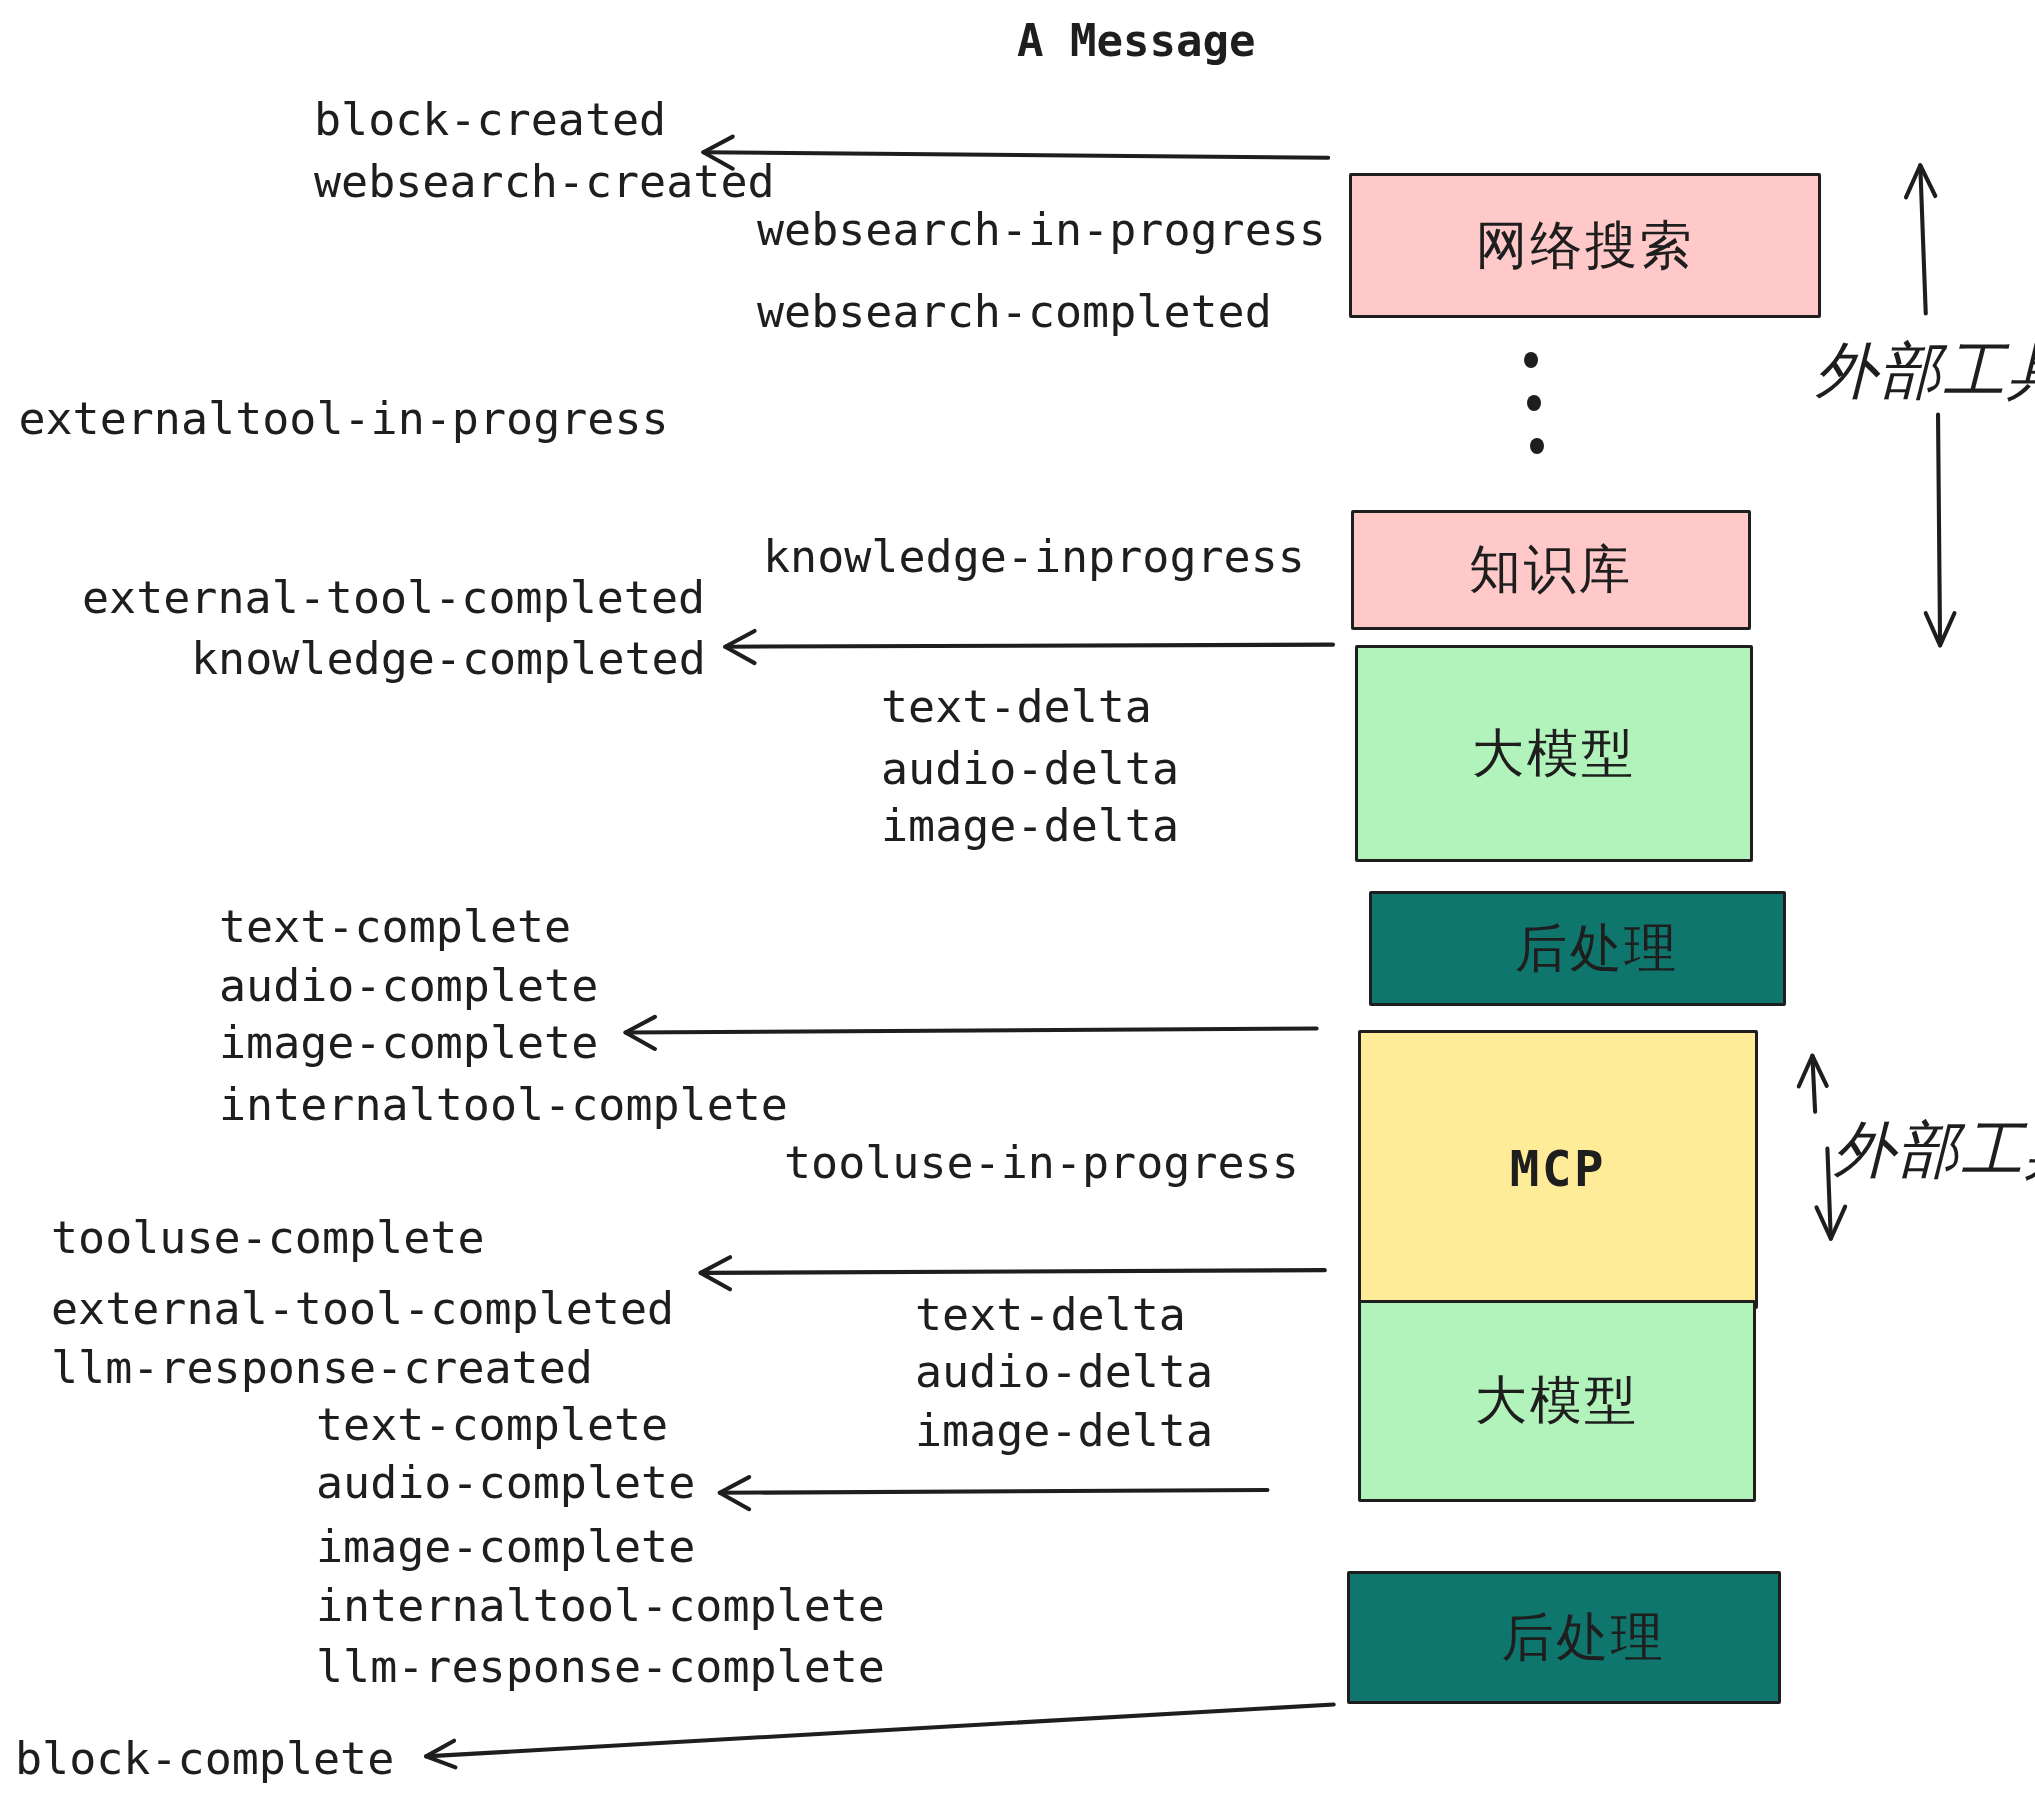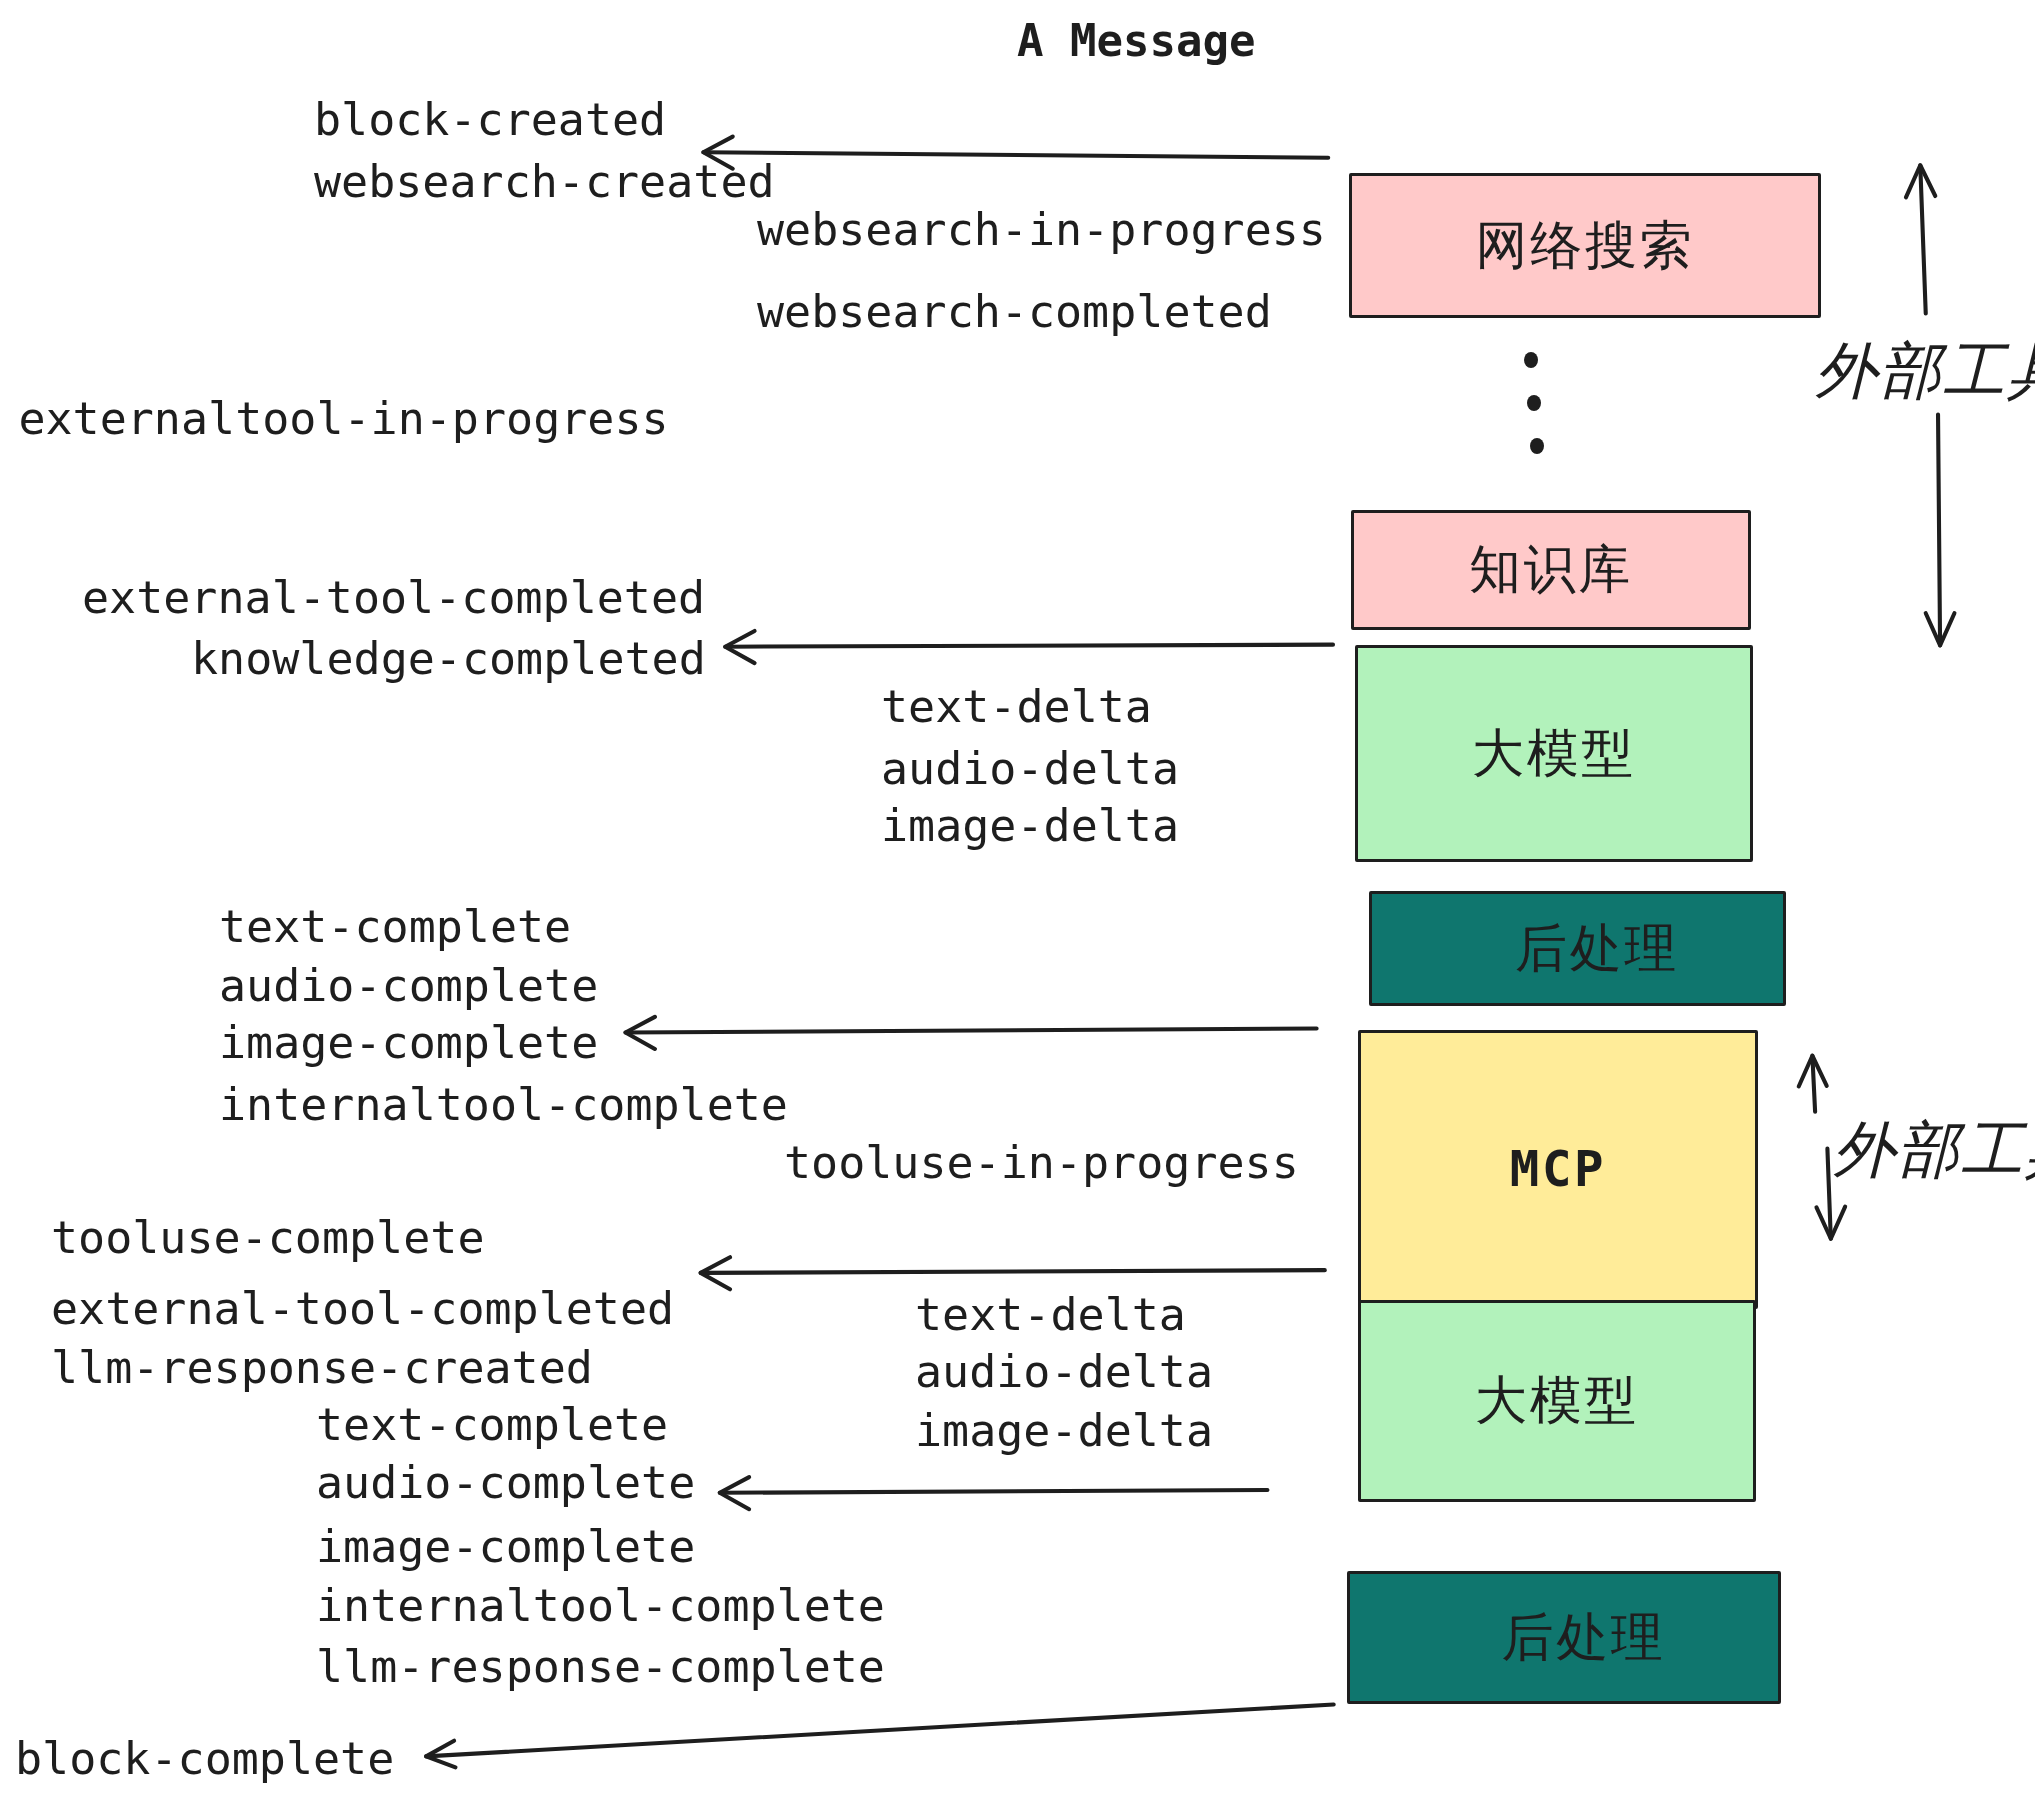--- a/index.html
+++ b/index.html
@@ -73,20 +73,21 @@
 
 <div class="canvas">
 
   <div class="title" style="left:970px;top:15px;">A Message</div>
 
   <div class="ev" style="left:314px;top:96px;">block-created</div>
   <div class="ev" style="left:314px;top:158px;">websearch-created</div>
   <div class="ev" style="left:757px;top:206px;">websearch-in-progress</div>
   <div class="ev" style="left:757px;top:288px;text-align:center;">websearch-completed</div>
   <div class="ev" style="left:18.4px;top:395px;">externaltool-in-progress</div>
+  <div class="ev" style="left:763px;top:533px;">knowledge-inprogress</div>
   <div class="ev" style="left:82px;top:574px;">external-tool-completed</div>
   <div class="ev" style="left:191px;top:635px;">knowledge-completed</div>
 
   <div class="ev" style="left:881px;top:683px;">text-delta</div>
   <div class="ev" style="left:881px;top:745px;">audio-delta</div>
   <div class="ev" style="left:881px;top:802px;">image-delta</div>
 
   <div class="ev" style="left:219px;top:903px;">text-complete</div>
   <div class="ev" style="left:219px;top:962px;">audio-complete</div>
   <div class="ev" style="left:219px;top:1019px;">image-complete</div>

